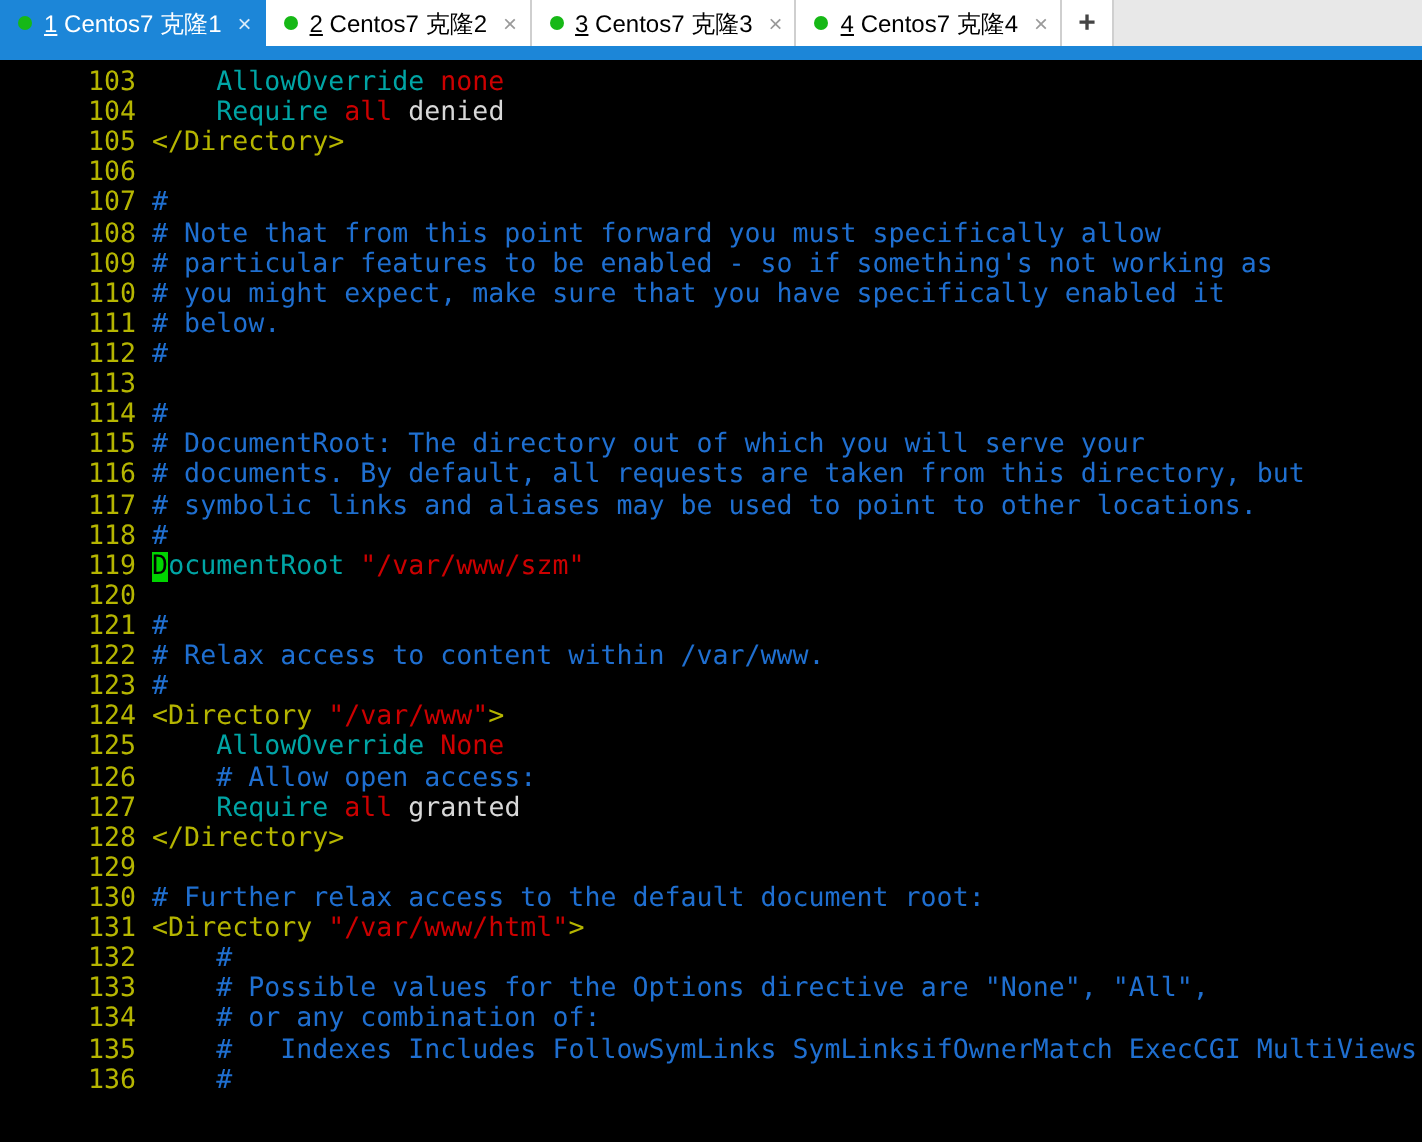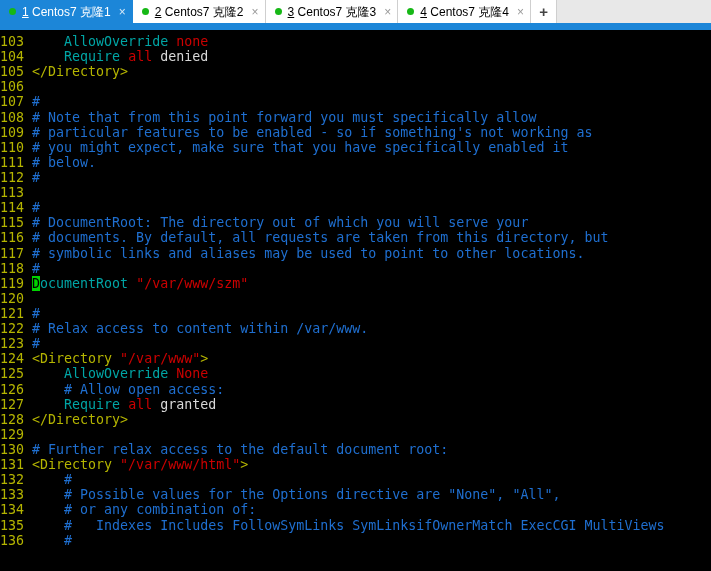--- a/index.html
+++ b/index.html
@@ -120,21 +120,21 @@
     font-family: "DejaVu Sans Mono", "Liberation Mono", monospace;
     font-size: 13.3px;
     line-height: 15.12px;
     white-space: pre;
     letter-spacing: 0px;
   }
   .row {
     height: 15.12px;
     white-space: pre;
   }
-  .lnum   { color: #b5b500; }      
+  .lnum   { color: #b5b500; margin-left: 44px; }      
   .cmt    { color: #1f6fd0; }      
   .tag    { color: #b5b500; }      
   .str    { color: #cc0000; }      
   .dir    { color: #00a5a5; }      
   .kw     { color: #cc0000; }      
   .plain  { color: #d8d8d8; }      
   .cursor {
     background: #00d400;
     color: #000000;
   }

